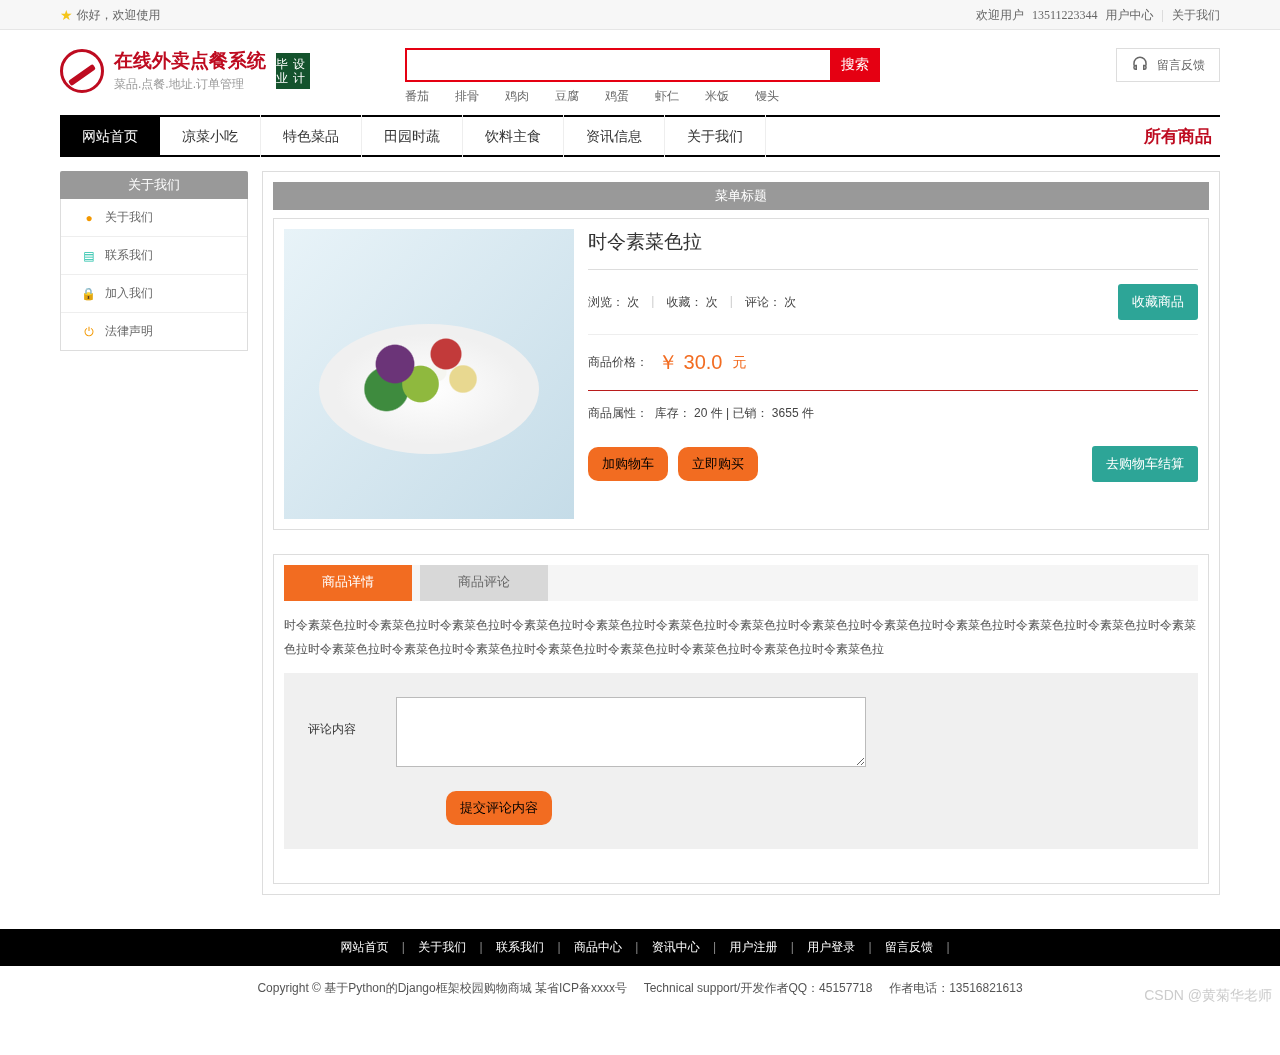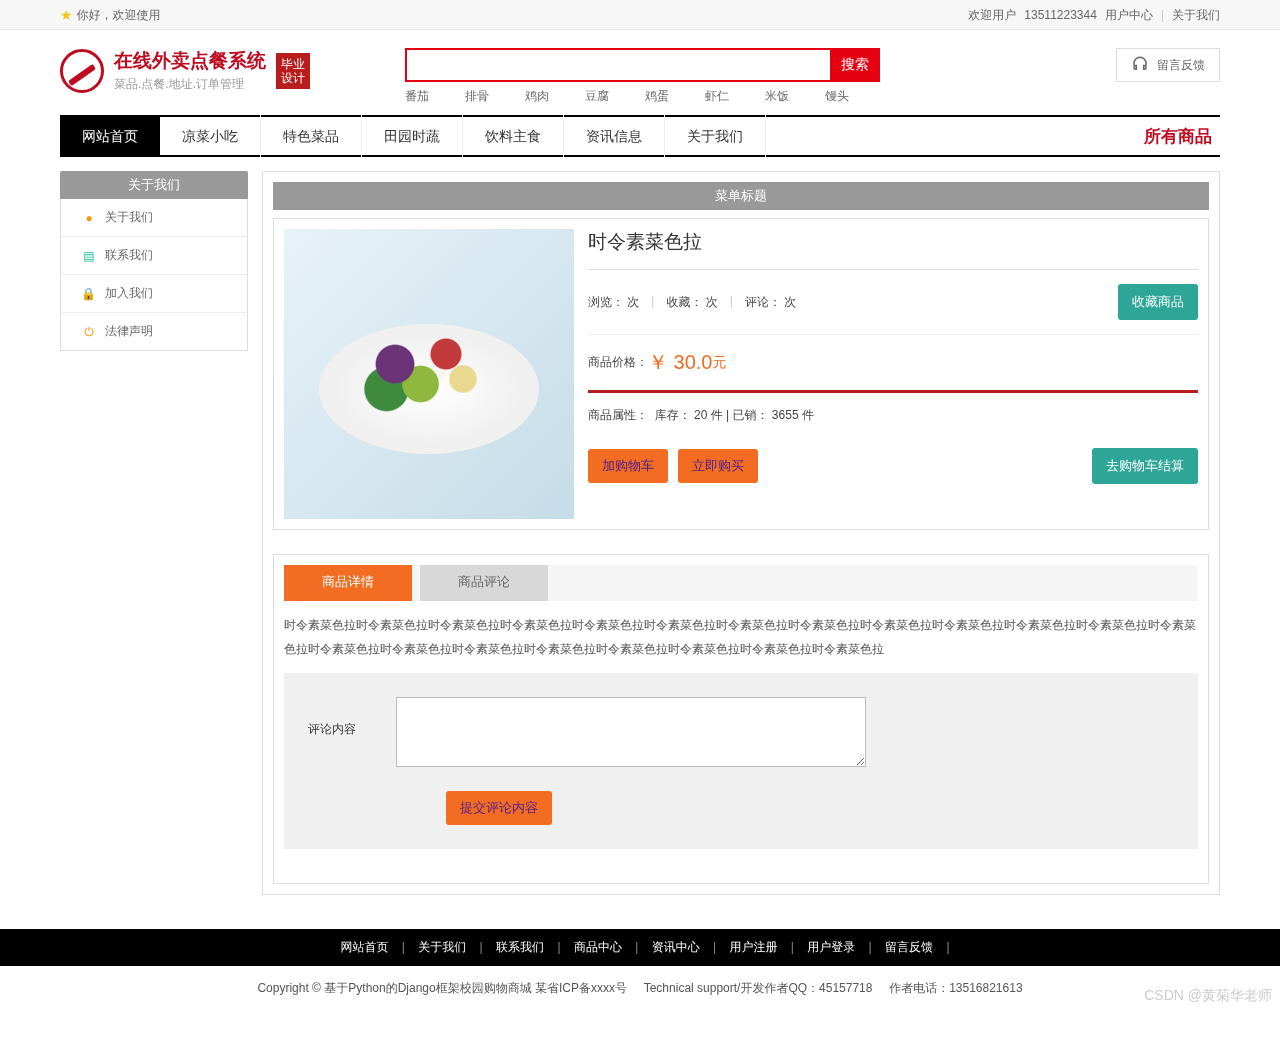--- a/index.html
+++ b/index.html
@@ -2,39 +2,39 @@
 <html><head>
 <meta charset="utf-8">
 <style>
 * { margin: 0; padding: 0; box-sizing: border-box; }
 body { font-family: "Microsoft YaHei", Arial, sans-serif; font-size: 12px; color: #666; background: #fff; }
 .container { width: 1160px; margin: 0 auto; }
 
 .topbar { background: #f7f7f7; border-bottom: 1px solid #e6e6e6; height: 30px; line-height: 30px; }
 .topbar-inner { display: flex; justify-content: space-between; }
 .topbar-left { display: flex; align-items: center; gap: 4px; }
-.topbar-right { display: flex; align-items: center; gap: 8px; }
+.topbar-right { display: flex; align-items: center; gap: 8px; font-family: Liberation Serif, serif; }
 .topbar-right a { color: #666; text-decoration: none; cursor: pointer; }
 .topbar-right .sep { color: #ccc; }
 .star-icon { color: #f5c518; font-size: 14px; }
 
 .header { padding: 18px 0 10px; }
 .header-inner { display: flex; align-items: flex-start; }
 .logo-block { display: flex; align-items: center; gap: 10px; width: 345px; }
 .logo-circle { width: 44px; height: 44px; border-radius: 50%; border: 3px solid #be0b20; position: relative; }
 .logo-circle::after { content: ""; position: absolute; width: 30px; height: 6px; background: #be0b20; top: 20px; left: 4px; transform: rotate(-35deg); border-radius: 2px; }
 .logo-title { color: #be0b20; font-size: 19px; font-weight: bold; }
 .logo-sub { color: #999; font-size: 12px; margin-top: 2px; }
-.badge-box { width: 34px; height: 36px; background: #b91c1c; color: #fff; display: flex; flex-direction: column; align-items: center; justify-content: center; font-size: 12px; line-height: 14px; }
+.badge-box { width: 34px; height: 36px; background: #14532d; color: #fff; display: flex; flex-direction: row; align-items: center; justify-content: center; font-size: 12px; line-height: 14px; }
 
 .search-block { flex: 1; }
 .search-row { display: flex; }
 .search-input { width: 425px; height: 34px; border: 2px solid #e50012; border-right: none; padding: 0 8px; outline: none; }
 .search-btn { width: 50px; height: 34px; background: #e50012; color: #fff; border: none; font-size: 14px; cursor: pointer; }
-.search-tags { margin-top: 6px; display: flex; gap: 36px; font-size: 12px; align-items: center; }
+.search-tags { margin-top: 6px; display: flex; gap: 26px; font-size: 12px; align-items: center; }
 .search-tags a { color: #666; text-decoration: none; cursor: pointer; }
 
 .feedback-block { display: flex; align-items: center; gap: 8px; border: 1px solid #ddd; padding: 6px 14px; height: 34px; cursor: pointer; }
 .headset-icon svg { width: 18px; height: 18px; }
 
 .nav { height: 42px; border-top: 2px solid #000; border-bottom: 2px solid #000; display: flex; align-items: center; }
 .nav-inner { display: flex; align-items: center; justify-content: space-between; width: 100%; }
 .nav-items { display: flex; }
 .nav-item { padding: 0 22px; height: 42px; line-height: 42px; font-size: 14px; color: #333; text-decoration: none; cursor: pointer; }
 .nav-item.active { background: #000; color: #fff; }
@@ -57,28 +57,28 @@
 .product-img { width: 290px; height: 290px; background: linear-gradient(135deg, #e8f3f8 0%, #c5dce8 100%); position: relative; overflow: hidden; }
 .product-img::before { content: ""; position: absolute; left: 50%; top: 55%; transform: translate(-50%, -50%); width: 220px; height: 130px; background: radial-gradient(ellipse at center, #fff 0%, #f0f0f0 60%); border-radius: 50%; }
 .product-img::after { content: ""; position: absolute; left: 50%; top: 50%; transform: translate(-50%, -50%); width: 170px; height: 100px; background: radial-gradient(circle at 30% 40%, #6b3478 0 14%, transparent 15%), radial-gradient(circle at 60% 30%, #c23a3a 0 12%, transparent 13%), radial-gradient(circle at 45% 60%, #8fb93e 0 16%, transparent 17%), radial-gradient(circle at 70% 55%, #e8d890 0 10%, transparent 11%), radial-gradient(circle at 25% 65%, #3e8b3e 0 15%, transparent 16%), radial-gradient(circle at 55% 48%, #f5f5f0 0 8%, transparent 9%); border-radius: 50%; }
 
 .product-info { flex: 1; }
 .product-name { font-size: 19px; color: #333; padding-bottom: 14px; border-bottom: 1px solid #ddd; }
 .stat-row { display: flex; justify-content: space-between; align-items: center; padding: 14px 0; border-bottom: 1px solid #eee; }
 .stat-items { display: flex; gap: 12px; color: #444; }
 .stat-sep { color: #ccc; }
 .fav-btn { background: #2da597; color: #fff; border: none; border-radius: 3px; height: 36px; padding: 0 14px; font-size: 13px; cursor: pointer; }
-.price-row { padding: 14px 0; border-bottom: 3px solid #b91c1c; display: flex; align-items: center; }
+.price-row { padding: 14px 0; border-bottom: 1px solid #b91c1c; display: flex; align-items: center; gap: 10px; }
 .price-label { color: #444; }
 .price-val { color: #f26c21; font-size: 20px; }
 .price-yuan { color: #f26c21; font-size: 14px; }
 .attr-row { padding: 14px 0; color: #444; }
 .action-row { display: flex; justify-content: space-between; align-items: center; padding-top: 10px; }
 .action-left { display: flex; gap: 10px; }
-.btn-orange { background: #f26c21; color: #4c1d95; border: none; border-radius: 3px; height: 34px; padding: 0 14px; font-size: 13px; cursor: pointer; }
+.btn-orange { background: #f26c21; color: #000000; border: none; border-radius: 10px; height: 34px; padding: 0 14px; font-size: 13px; cursor: pointer; }
 .btn-teal { background: #2da597; color: #fff; border: none; border-radius: 3px; height: 36px; padding: 0 14px; font-size: 13px; cursor: pointer; }
 
 .detail-box { border: 1px solid #ddd; margin-top: 24px; padding: 10px; min-height: 330px; }
 .tabs { display: flex; background: #f5f5f5; font-family: Liberation Mono, monospace; }
 .tab { padding: 0 38px; height: 36px; line-height: 36px; font-size: 13px; cursor: pointer; }
 .tab.active { background: #f26c21; color: #fff; }
 .tab:not(.active) { background: #d8d8d8; color: #666; margin-left: 8px; }
 .desc { padding: 12px 0; line-height: 24px; color: #555; }
 .comment-form { background: #f0f0f0; padding: 24px; }
 .form-row { display: flex; align-items: flex-start; gap: 28px; }

